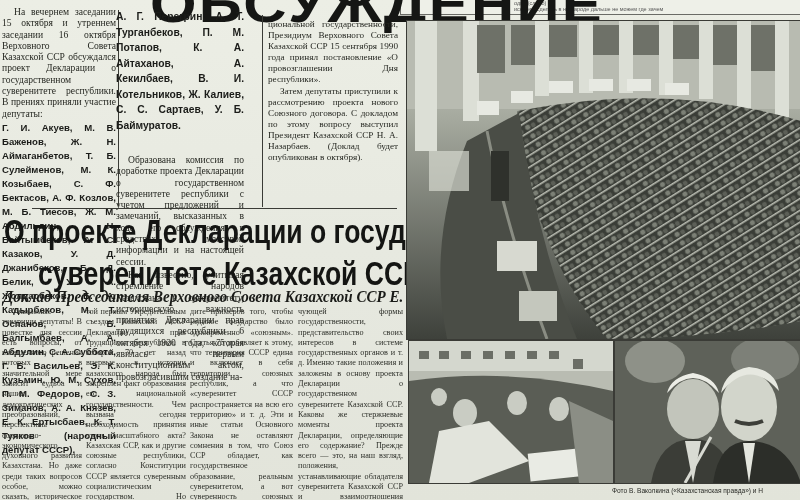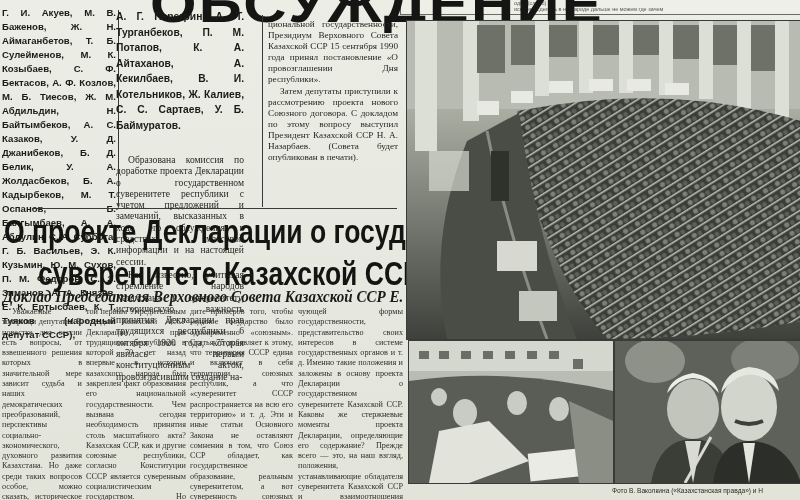--- a/index.html
+++ b/index.html
@@ -36,34 +36,35 @@
 
   <div class="topbox"></div>
   <div class="topstrip">
     <div>одно (слово) ...</div>
     <div>иска это сделать  в но-народе   дальше не можем   где зачем</div>
   </div>
 
   <div class="masthead">ОБСУЖДЕНИЕ</div>
 
   <div class="col" style="left:2px;top:6px;width:114px;">
+    <p>На вечернем заседании 15 октября и утреннем заседании 16 октября Верховного Совета Казахской ССР обсуждался проект Декларации о государственном суверенитете республики. В прениях приняли участие депутаты:</p>
     <div class="names" style="font-size:9.6px;line-height:14px;">Г. И. Акуев, М. В. Баженов, Ж. Н. Аймаганбетов, Т. Б. Сулейменов, М. К. Козыбаев, С. Ф. Бектасов, А. Ф. Козлов, М. Б. Тиесов, Ж. М. Абдильдин, Н. Байтымбеков, А. С. Казаков, У. Д. Джанибеков, Б. Д. Белик, У. А. Жолдасбеков, Б. А. Кадырбеков, М. Т. Оспанов, Б. Балгымбаев, А. А. Абдулин, С. А. Суббота, Г. Б. Васильев, Э. К. Кузьмин, Ю. М. Сухов, П. М. Федоров, С. З. Зиманов, А. А. Князев, Е. К. Ертысбаев, К. Т. Туяков (народный депутат СССР),</div>
   </div>
   <div class="vrule" style="left:118px;top:10px;height:196px;"></div>
 
   <div class="col" style="left:116px;top:9px;width:128px;">
     <div class="names">А. Г. Перегрин, А. Т. Турганбеков, П. М. Потапов, К. А. Айтаханов, А. Кекилбаев, В. И. Котельников, Ж. Калиев, С. С. Сартаев, У. Б. Баймуратов.</div>
     <p style="margin-top:21px;">Образована комиссия по доработке проекта Декларации о государственном суверенитете республики с учетом предложений и замечаний, высказанных в ходе его обсуждения в средствах массовой информации и на настоящей сессии.</p>
     <p>Как известно, учитывая стремление народов Казахстана к суверенитету, историческую важность принятия Декларации прав трудящихся республики 6 октября 1920 года, которая явилась первым конституционным актом, провозгласившим создание на-</p>
   </div>
   <div class="vrule" style="left:262px;top:15px;height:192px;"></div>
 
   <div class="col" style="left:268px;top:19px;width:130px;font-size:9.2px;line-height:10.9px;">
     <p style="text-indent:0">циональной государственности, Президиум Верховного Совета Казахской ССР 15 сентября 1990 года принял постановление «О провозглашении Дня республики».</p>
-    <p>Затем депутаты приступили к рассмотрению проекта нового Союзного договора. С докладом по этому вопросу выступил Президент Казахской ССР Н. А. Назарбаев. (Совета будет опубликован в печати).</p>
+    <p>Затем депутаты приступили к рассмотрению проекта нового Союзного договора. С докладом по этому вопросу выступил Президент Казахской ССР Н. А. Назарбаев. (Доклад будет опубликован в октября).</p>
   </div>
 
   <div class="hrule" style="left:32px;top:208px;width:365px;"></div>
 
   <div class="headline h1">О проекте Декларации о государственном</div>
   <div class="headline h2">суверенитете Казахской ССР</div>
   <div class="sub">Доклад Председателя Верховного Совета Казахской ССР Е. М. АСАНБАЕВА</div>
 
   <div class="body" style="left:2px;top:307px;width:80px;">
     <p>Уважаемые товарищи депутаты! В повестке дня сессии есть вопросы, от взвешенного решения которых в значительной мере зависит судьба и наших демократических преобразований, перспективы социально-экономического, духовного развития Казахстана. Но даже среди таких вопросов особое, можно сказать, историческое место займут обсуждение и принятие Декларации о государственном суверенитете республики. Хочу с самого начала отметить, что над проектом Декларации трудился большой и квалифицированный авторский коллектив. В него вошли как ученые, представители различных отраслей знаний, так и депутаты, представители практически всех комитетов и комиссий Верховного</p>

